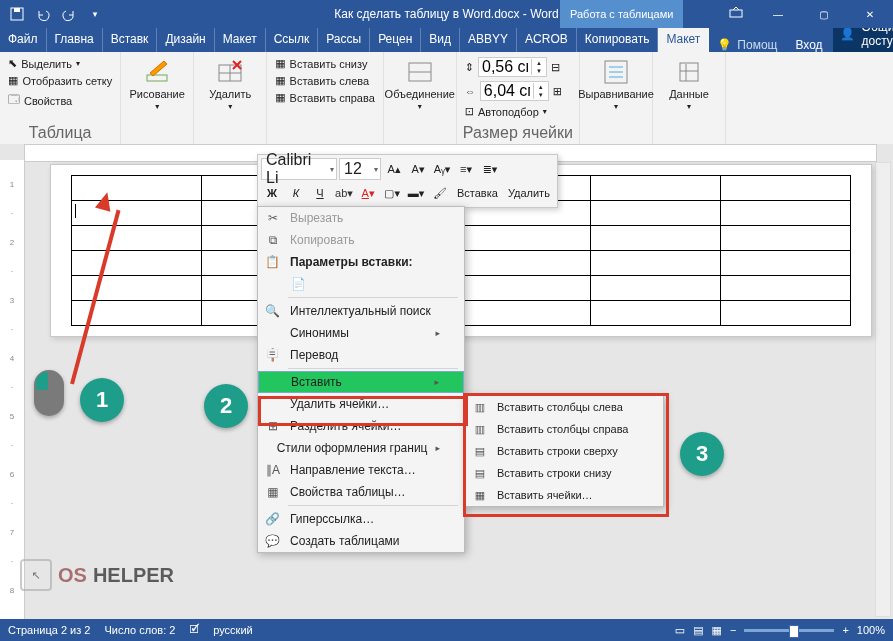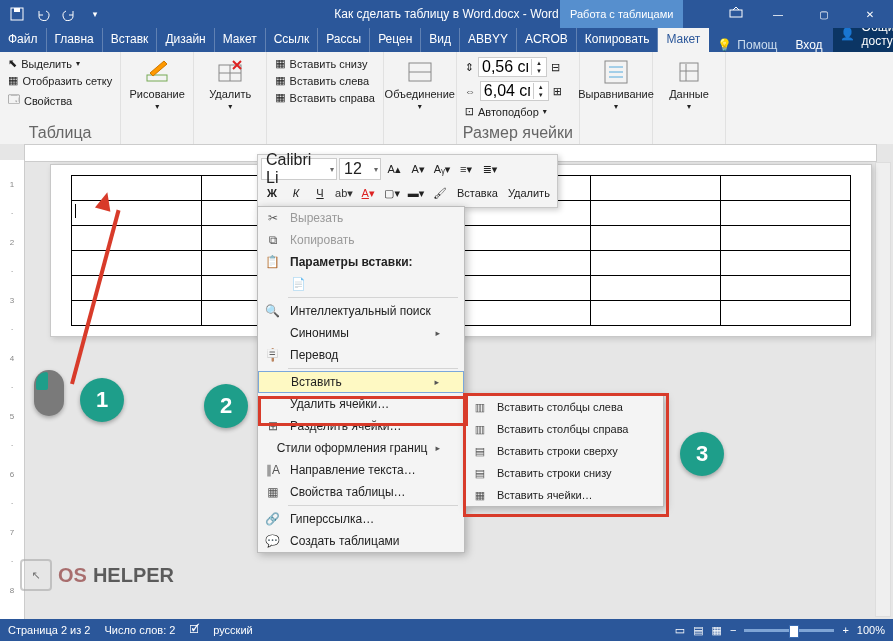--- a/index.html
+++ b/index.html
@@ -37,21 +37,21 @@
 .ruler-v .tick{font-size:8px;color:#888;text-align:center;margin-top:20px}
 .page{position:absolute;top:20px;left:50px;width:820px;background:#fff;border:1px solid #c8c8c8;box-shadow:2px 2px 6px rgba(0,0,0,.15)}
 .tbl{border-collapse:collapse;width:780px;margin:10px 20px}
 .tbl td{border:1px solid #000;height:22px}
 .cursor-cell{position:relative}
 .cursor-cell::before{content:"";position:absolute;left:3px;top:3px;width:1px;height:14px;background:#000}
 .ctx-menu{position:absolute;background:#f4f4f4;border:1px solid #bcbcbc;box-shadow:2px 2px 8px rgba(0,0,0,.25);font-size:12px}
 .ctx-item{display:flex;align-items:center;height:22px;padding:0 24px 0 6px;gap:8px;white-space:nowrap}
 .ctx-item.disabled{color:#9a9a9a}
 .ctx-item.header{font-weight:bold;color:#222}
-.ctx-item.hl{background:#fef9c3;border:1px solid #7ba7db;height:20px}
+.ctx-item.hl{background:#22c55e;border:1px solid #7ba7db;height:20px}
 .ctx-ico{width:18px;height:18px;display:flex;align-items:center;justify-content:center;color:#555}
 .ctx-sep{height:1px;background:#d4d4d4;margin:2px 6px 2px 30px}
 .ctx-arrow{margin-left:auto;font-size:9px;color:#555}
 .sub-menu{position:absolute;background:#f4f4f4;border:1px solid #bcbcbc;box-shadow:2px 2px 8px rgba(0,0,0,.25)}
 .mini-toolbar{position:absolute;background:#f4f4f4;border:1px solid #c8c8c8;box-shadow:2px 2px 6px rgba(0,0,0,.2);padding:3px}
 .mt-row{display:flex;align-items:center;gap:2px}
 .mt-btn{width:22px;height:22px;display:flex;align-items:center;justify-content:center;font-size:11px}
 .mt-sel{height:20px;border:1px solid #ccc;background:#fff;padding:0 14px 0 4px;font-size:16px;display:flex;align-items:center;position:relative}
 .mt-sel::after{content:"▾";position:absolute;right:2px;font-size:8px;color:#666}
 .redbox{position:absolute;border:3px solid #d83b2a;pointer-events:none}

